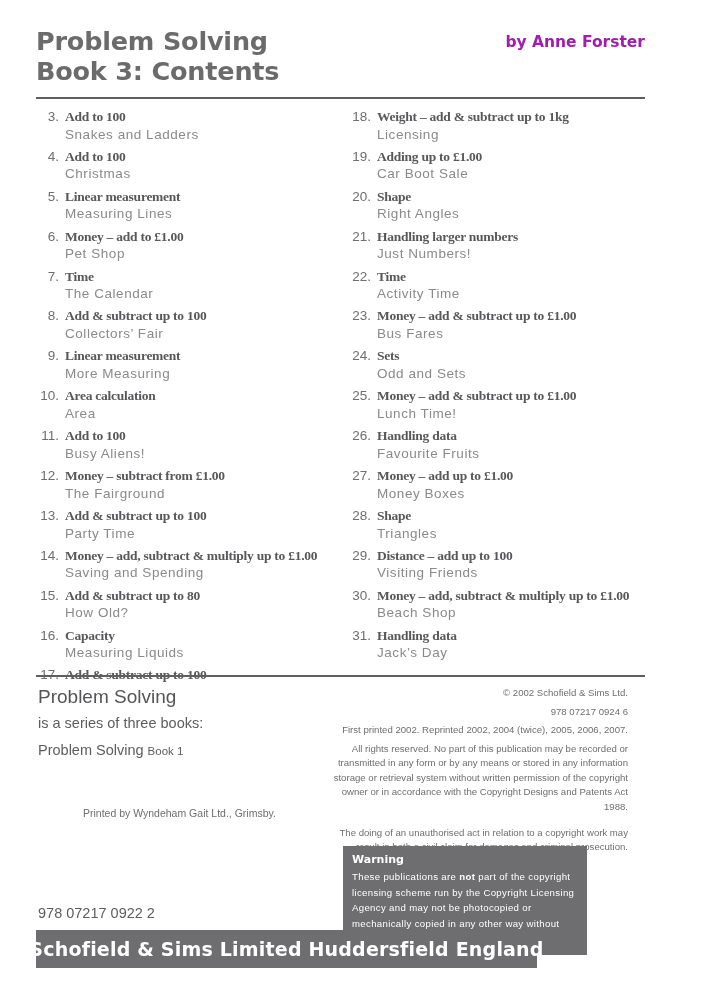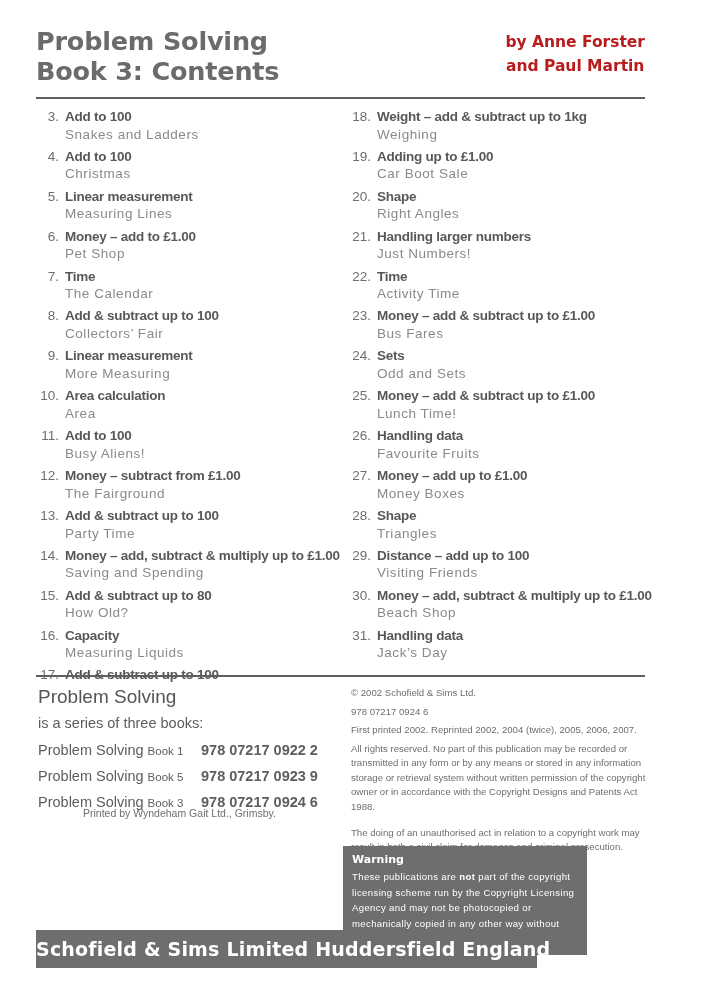--- a/index.html
+++ b/index.html
@@ -37,26 +37,26 @@
     font-family: "DejaVu Sans", sans-serif;
     font-weight: bold;
     font-size: 25.5px;
     line-height: 1.18;
     color: #6b6b6b;
     letter-spacing: -0.2px;
   }
   .title-line { display: block; white-space: nowrap; }
 
   .authors-block {
-    text-align: center;
+    text-align: right;
     font-family: "DejaVu Sans", sans-serif;
     font-weight: bold;
     font-size: 15.5px;
     line-height: 1.55;
-    color: #b91c1c;
+    color: #a21caf;
     padding-top: 4px;
   }
   .author-line { display: block; white-space: nowrap; }
 
   .rule {
     position: absolute;
     left: 36px;
     width: 609px;
     height: 2px;
     background: #5f5f5f;
@@ -91,21 +91,21 @@
     font-family: "Liberation Sans", sans-serif;
     padding-right: 6px;
     box-sizing: border-box;
   }
   .entry-body { flex: 1 1 auto; min-width: 0; }
   .entry-title {
     font-size: 13.5px;
     line-height: 17.6px;
     font-weight: bold;
     color: #58585a;
-    font-family: Liberation Sans, sans-serif;
+    font-family: Liberation Serif, serif;
     letter-spacing: -0.25px;
   }
   .entry-sub {
     font-size: 13.5px;
     line-height: 17.8px;
     color: #8a8a8c;
     font-family: "Liberation Sans", sans-serif;
     letter-spacing: 0.55px;
   }
 
@@ -126,47 +126,49 @@
     font-size: 14.5px;
     color: #5d5d5f;
     margin-bottom: 11px;
   }
   .series-row {
     display: flex;
     align-items: baseline;
     margin-bottom: 10px;
     font-size: 14.5px;
     color: #5d5d5f;
+    flex-direction: column;
   }
   .series-name {
     width: 163px;
     flex: 0 0 163px;
     white-space: nowrap;
   }
   .series-name .bk { font-size: 11.5px; }
-  .series-isbn { white-space: nowrap; font-weight: bold; }
+  .series-isbn { white-space: nowrap; }
 
   .printed-by {
     position: absolute;
     left: 38px;
     top: 807px;
     font-size: 10.5px;
     color: #6e6e70;
     padding-left: 45px;
   }
 
   
   .copyright {
     position: absolute;
-    left: 351px;
+    left: 328px;
     top: 686px;
     width: 300px;
     color: #6e6e70;
     font-size: 9.6px;
     line-height: 1.52;
+    text-align: right;
   }
   .cp-line { margin-bottom: 4px; white-space: nowrap; }
   .cp-line.wide { white-space: normal; }
   .cp-para { margin-top: 0; }
   .cp-para2 { margin-top: 11px; }
 
   
   .warning {
     position: absolute;
     left: 343px;
@@ -193,20 +195,21 @@
   
   .footer {
     position: absolute;
     left: 36px;
     top: 930px;
     width: 501px;
     height: 38px;
     background: #6e6e70;
     display: flex;
     align-items: center;
+    justify-content: center;
   }
   .footer-text {
     color: #ffffff;
     font-family: "DejaVu Sans", sans-serif;
     font-weight: bold;
     font-size: 19px;
     letter-spacing: 0.2px;
     white-space: nowrap;
   }
 </style>
@@ -215,21 +218,20 @@
 
 <div class="page">
 
   <div class="header">
     <div class="title-block">
       <span class="title-line">Problem Solving</span>
       <span class="title-line">Book 3: Contents</span>
     </div>
     <div class="authors-block">
       <span class="author-line">by Anne Forster</span>
-      <span class="author-line">and Paul Martin</span>
     </div>
   </div>
 
   <div class="rule rule-top"></div>
 
   <div class="contents">
     <div class="col col-left" id="col-left">
         <div class="entry">
           <div class="entry-num">3.</div>
           <div class="entry-body">
@@ -333,21 +335,21 @@
           <div class="entry-body">
             <div class="entry-title">Add &amp; subtract up to 100</div>
           </div>
         </div>
       </div>
     <div class="col col-right" id="col-right">
         <div class="entry">
           <div class="entry-num">18.</div>
           <div class="entry-body">
             <div class="entry-title">Weight – add &amp; subtract up to 1kg</div>
-            <div class="entry-sub">Weighing</div>
+            <div class="entry-sub">Licensing</div>
           </div>
         </div>
         <div class="entry">
           <div class="entry-num">19.</div>
           <div class="entry-body">
             <div class="entry-title">Adding up to £1.00</div>
             <div class="entry-sub">Car Boot Sale</div>
           </div>
         </div>
         <div class="entry">

